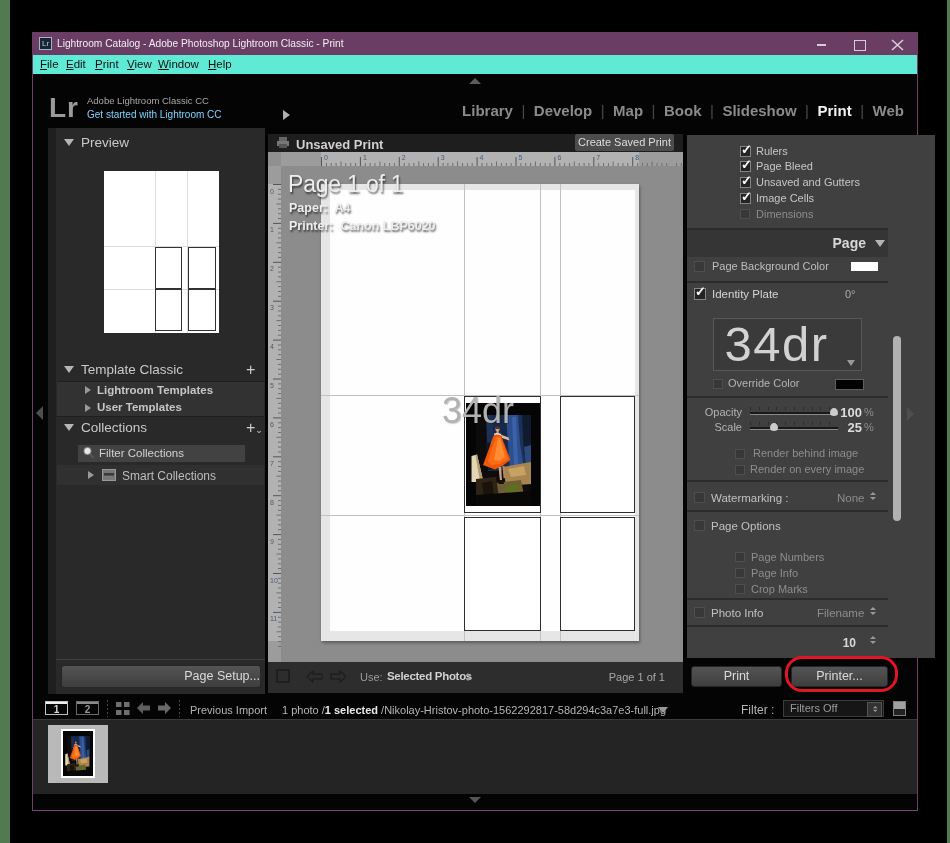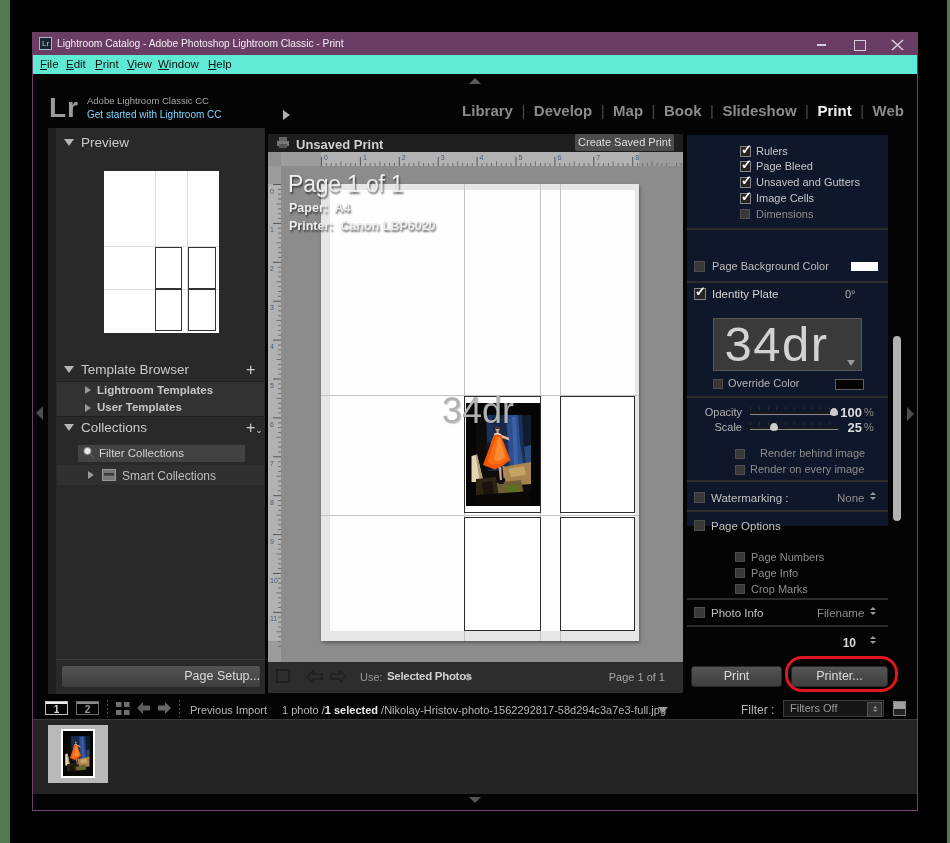--- a/index.html
+++ b/index.html
@@ -45,21 +45,21 @@
 #vruler{left:268px;top:166px;width:13px;height:496px;background:#9c9c9c;overflow:hidden;}
 #vrlight{position:absolute;left:0;top:18px;width:13px;height:457px;background:#b2b2b2;}
 #cpreview{left:281px;top:166px;width:402px;height:496px;background:#8c8c8c;}
 #page{position:absolute;left:40px;top:18px;width:318px;height:457px;background:#e6e6e6;box-shadow:1px 2px 3px rgba(0,0,0,0.35);}
 #pinner{position:absolute;left:9px;top:6px;width:305px;height:441px;background:#fefefe;}
 .guideV{position:absolute;top:0;width:1px;height:457px;background:#c2c2c2;}
 .guideH{position:absolute;left:0;width:318px;height:1px;background:#c2c2c2;}
 .cell{position:absolute;background:#fff;border:1.5px solid #2e2e2e;box-sizing:border-box;}
 #ctoolbar{left:268px;top:662px;width:415px;height:31px;background:#2d2d2d;}
 
-#rpanel{left:687px;top:135px;width:201px;height:391px;background:#0f172a;}
+#rpanel{left:687px;top:135px;width:201px;height:523px;background:#404040;padding-left:47px;}
 .chk{position:absolute;width:11px;height:11px;background:#242424;border:1px solid #848484;box-sizing:border-box;color:transparent;}
 .chk:after{content:"\2713";position:absolute;left:0px;top:-5px;font-size:13px;font-weight:bold;color:#fafafa;}
 .chkdim{position:absolute;width:10px;height:10px;background:#383838;border:1px solid #4e4e4e;box-sizing:border-box;}
 .rlab{position:absolute;color:#c6c6c6;font-size:11px;}
 .rdim{position:absolute;color:#8d8d8d;font-size:11px;}
 .divid{position:absolute;left:0;width:201px;height:2px;background:#2c2c2c;}
 .sbtn{position:absolute;height:21px;background:linear-gradient(#545454,#3e3e3e);border:1px solid #262626;border-radius:3px;box-sizing:border-box;color:#dadada;font-size:12.5px;text-align:center;line-height:19px;}
 #redring{left:785px;top:656px;width:113px;height:36px;border:3.5px solid #e01622;border-radius:17px;box-sizing:border-box;}
 #rscroll{left:893px;top:336px;width:8px;height:185px;background:#b2b2b2;border-radius:4px;}
 .track{position:absolute;width:88px;height:2px;background:#191919;border-bottom:1px solid #8a8a8a;}
@@ -114,21 +114,21 @@
  <div style="position:absolute;left:51px;top:0;width:1px;height:162px;background:#ddd;"></div>
  <div style="position:absolute;left:83px;top:0;width:1px;height:162px;background:#ddd;"></div>
  <div style="position:absolute;left:0;top:75px;width:115px;height:1px;background:#ddd;"></div>
  <div style="position:absolute;left:0;top:118px;width:115px;height:1px;background:#ddd;"></div>
  <div style="position:absolute;left:51px;top:76px;width:27px;height:42px;border:1.5px solid #333;box-sizing:border-box;"></div>
  <div style="position:absolute;left:84px;top:76px;width:28px;height:42px;border:1.5px solid #333;box-sizing:border-box;"></div>
  <div style="position:absolute;left:51px;top:118px;width:27px;height:42px;border:1.5px solid #333;box-sizing:border-box;"></div>
  <div style="position:absolute;left:84px;top:118px;width:28px;height:42px;border:1.5px solid #333;box-sizing:border-box;"></div>
 </div>
 <div class="abs tri" style="left:64px;top:366px;border-left:5px solid transparent;border-right:5px solid transparent;border-top:7px solid #b5b5b5;"></div>
-<div class="abs phdr" style="left:81px;top:362px;">Template Browser</div>
+<div class="abs phdr" style="left:81px;top:362px;">Template Classic</div>
 <div class="abs" style="left:246px;top:361px;color:#cdcdcd;font-size:16px;">+</div>
 <div class="abs prow" style="left:57px;top:381px;width:207px;height:17px;border-top:1px solid #1f1f1f;border-bottom:1px solid #1f1f1f;"></div>
 <div class="abs prow" style="left:57px;top:399px;width:207px;height:17px;border-bottom:1px solid #1f1f1f;"></div>
 <div class="abs tri" style="left:85px;top:386px;border-top:4px solid transparent;border-bottom:4px solid transparent;border-left:6px solid #999;"></div>
 <div class="abs" style="left:97px;top:384px;color:#c6c6c6;font-size:11.5px;font-weight:bold;">Lightroom Templates</div>
 <div class="abs tri" style="left:85px;top:404px;border-top:4px solid transparent;border-bottom:4px solid transparent;border-left:6px solid #999;"></div>
 <div class="abs" style="left:97px;top:401px;color:#c6c6c6;font-size:11.5px;font-weight:bold;">User Templates</div>
 <div class="abs tri" style="left:64px;top:424px;border-left:5px solid transparent;border-right:5px solid transparent;border-top:7px solid #b5b5b5;"></div>
 <div class="abs phdr" style="left:81px;top:420px;">Collections</div>
 <div class="abs" style="left:246px;top:419px;color:#cdcdcd;font-size:16px;">+<span style="font-size:9px;">⌄</span></div>
@@ -428,20 +428,24 @@
     <div class="rlab" style="left:69px;top:10px;">Rulers</div>
  <div class="chk" style="left:53px;top:26px;">✓</div>
     <div class="rlab" style="left:69px;top:25px;">Page Bleed</div>
  <div class="chk" style="left:53px;top:42px;">✓</div>
     <div class="rlab" style="left:69px;top:41px;">Unsaved and Gutters</div>
  <div class="chk" style="left:53px;top:58px;">✓</div>
     <div class="rlab" style="left:69px;top:57px;">Image Cells</div>
  <div class="chkdim" style="left:53px;top:74px;"></div>
     <div class="rdim" style="left:69px;top:73px;">Dimensions</div>
  <div class="divid" style="top:93px;"></div>
+ <div style="position:absolute;left:0;top:95px;width:201px;height:27px;background:#353535;">
+   <span style="position:absolute;right:22px;top:5px;color:#d8d8d8;font-size:14px;font-weight:bold;">Page</span>
+   <span class="tri" style="position:absolute;right:3px;top:10px;border-left:5px solid transparent;border-right:5px solid transparent;border-top:7px solid #b5b5b5;"></span>
+ </div>
  <div class="chkdim" style="left:7px;top:126px;width:11px;height:11px;"></div>
  <div class="rlab" style="left:25px;top:125px;color:#bdbdbd;">Page Background Color</div>
  <div style="position:absolute;left:164px;top:127px;width:27px;height:9px;background:#fff;"></div>
  <div class="divid" style="top:146px;"></div>
  <div class="chk" style="left:7px;top:153px;width:12px;height:12px;">✓</div>
  <div class="rlab" style="left:25px;top:153px;color:#d4d4d4;font-size:11.5px;">Identity Plate</div>
  <div class="rdim" style="left:158px;top:153px;color:#ababab;">0°</div>
  <div style="position:absolute;left:26px;top:183px;width:149px;height:53px;background:#3a3a3a;border:1px solid #585858;box-sizing:border-box;">
    <div style="position:absolute;left:-11px;top:0;width:147px;text-align:center;color:#d2d2d2;font-size:49px;line-height:50px;letter-spacing:1.5px;">34dr</div>
    <span class="tri" style="position:absolute;right:6px;bottom:4px;border-left:4px solid transparent;border-right:4px solid transparent;border-top:6px solid #999;"></span>
@@ -457,21 +461,21 @@
  <div class="thumb" style="left:143px;top:273px;"></div>
  <div style="position:absolute;left:140px;top:270px;width:35px;text-align:right;color:#dcdcdc;font-size:13px;font-weight:bold;">100</div>
  <div class="rdim" style="left:177px;top:271px;font-size:11px;">%</div>
  <div class="rlab" style="left:0px;top:286px;width:55px;text-align:right;color:#b3b3b3;">Scale</div>
  <div class="track" style="left:63px;top:292px;"></div>
  <div class="ticks" style="left:63px;top:287px;"></div>
  <div class="thumb" style="left:83px;top:288px;"></div>
  <div style="position:absolute;left:140px;top:285px;width:35px;text-align:right;color:#dcdcdc;font-size:13px;font-weight:bold;">25</div>
  <div class="rdim" style="left:177px;top:286px;font-size:11px;">%</div>
  <div class="chkdim" style="left:48px;top:314px;"></div>
-    <div class="rdim" style="left:73px;top:312px;">Render behind image</div>
+    <div class="rdim" style="left:66px;top:312px;">Render behind image</div>
  <div class="chkdim" style="left:48px;top:330px;"></div>
     <div class="rdim" style="left:63px;top:328px;">Render on every image</div>
  <div class="divid" style="top:345px;"></div>
  <div class="chkdim" style="left:7px;top:357px;width:11px;height:11px;"></div>
  <div class="rlab" style="left:24px;top:357px;color:#c0c0c0;font-size:11.5px;">Watermarking :</div>
  <div class="rdim" style="left:150px;top:357px;font-size:11.5px;">None</div>
  <div class="spin" style="left:183px;top:355px;"></div>
  <div class="divid" style="top:375px;"></div>
  <div class="chkdim" style="left:7px;top:385px;width:11px;height:11px;"></div>
  <div class="rlab" style="left:24px;top:385px;color:#c0c0c0;font-size:11.5px;">Page Options</div>

